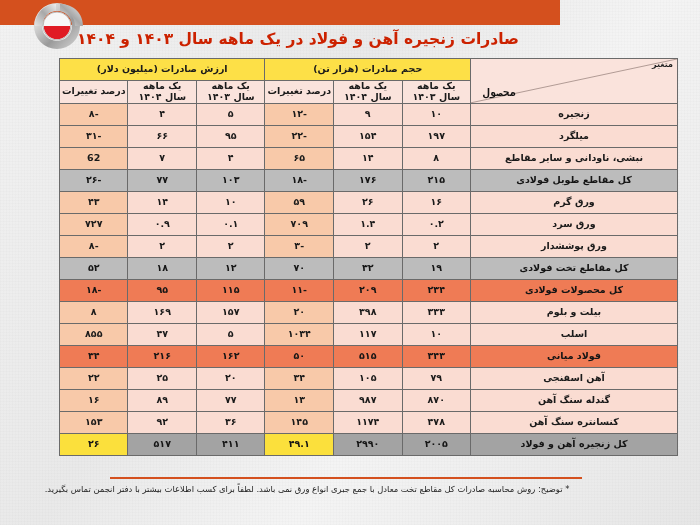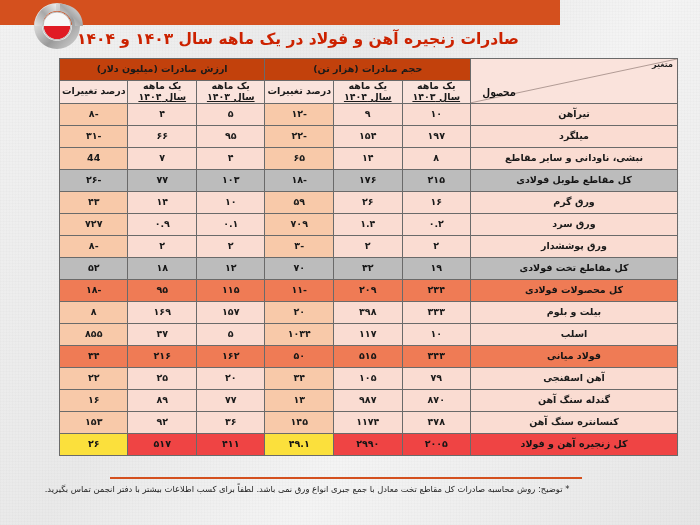--- a/index.html
+++ b/index.html
@@ -84,54 +84,54 @@
     position:absolute;top:1px;right:4px;
     font-size:8px;font-weight:bold;color:#222;
   }
   td.corner .lbl-prod{
     position:absolute;bottom:3px;left:12px;
     font-size:11px;font-weight:bold;color:#111;font-family:Liberation Mono, monospace;
   }
 
   
   th.grp{
-    background:#c2410c;
+    background:#fde047;
     color:#ffffff;
     font-size:9.5px;
     font-weight:bold;
     height:18px;
     border:1px solid #4a4a4a;
   }
   
   th.sub{
     background:#fae3dc;
     color:#1a1a1a;
     font-size:8.5px;
     height:26px;
     font-weight:bold;
     border:1px solid #6a6a6a;
   }
   th.sub .l1{display:block;}
-  th.sub .l2{display:block;text-decoration:underline;}
+  th.sub .l2{display:block;}
 
   
   td.prod{
     text-align:center;
     font-size:9.5px;
     padding:0 4px;
   }
 
   
   tr.r-norm td        {background:#fadcd2;}
   tr.r-norm td.pct    {background:#f8c9a9;}
   tr.r-grey td        {background:#bcbcbc;}
   tr.r-grey td.pct    {background:#bcbcbc;}
   tr.r-strong td      {background:#ef7b55;}
   tr.r-strong td.pct  {background:#ef7b55;}
-  tr.r-total td       {background:#ef4444;}
+  tr.r-total td       {background:#a3a3a3;}
   tr.r-total td.pct   {background:#fbe03c;}
 
   tr.r-grey td.prod, tr.r-grey td{color:#151515;}
   tr.r-strong td{color:#151515;}
   tr.r-total td{color:#151515;}
 
   
   .rule{
     position:absolute;
     top:477px;right:118px;width:472px;height:0;
@@ -236,21 +236,21 @@
         <span class="l1">یک ماهه</span>
         <span class="l2">سال ۱۴۰۴</span>
       </th>
       <th class="sub">
         <span class="l1">درصد تغییرات</span>
       </th>
     </tr>
   </thead>
   <tbody id="tbody">
       <tr class="r-norm">
-        <td class="prod">تیرآهن</td>
+        <td class="prod">زنجیره</td>
         <td>۱۰</td>
         <td>۹</td>
         <td class="pct">-۱۲</td>
         <td>۵</td>
         <td>۴</td>
         <td class="pct">-۸</td>
       </tr>
       <tr class="r-norm">
         <td class="prod">میلگرد</td>
         <td>۱۹۷</td>
@@ -260,21 +260,21 @@
         <td>۶۶</td>
         <td class="pct">-۳۱</td>
       </tr>
       <tr class="r-norm">
         <td class="prod">نبشی، ناودانی و سایر مقاطع</td>
         <td>۸</td>
         <td>۱۴</td>
         <td class="pct">۶۵</td>
         <td>۴</td>
         <td>۷</td>
-        <td class="pct">44</td>
+        <td class="pct">62</td>
       </tr>
       <tr class="r-grey">
         <td class="prod">کل مقاطع طویل فولادی</td>
         <td>۲۱۵</td>
         <td>۱۷۶</td>
         <td class="pct">-۱۸</td>
         <td>۱۰۳</td>
         <td>۷۷</td>
         <td class="pct">-۲۶</td>
       </tr>

